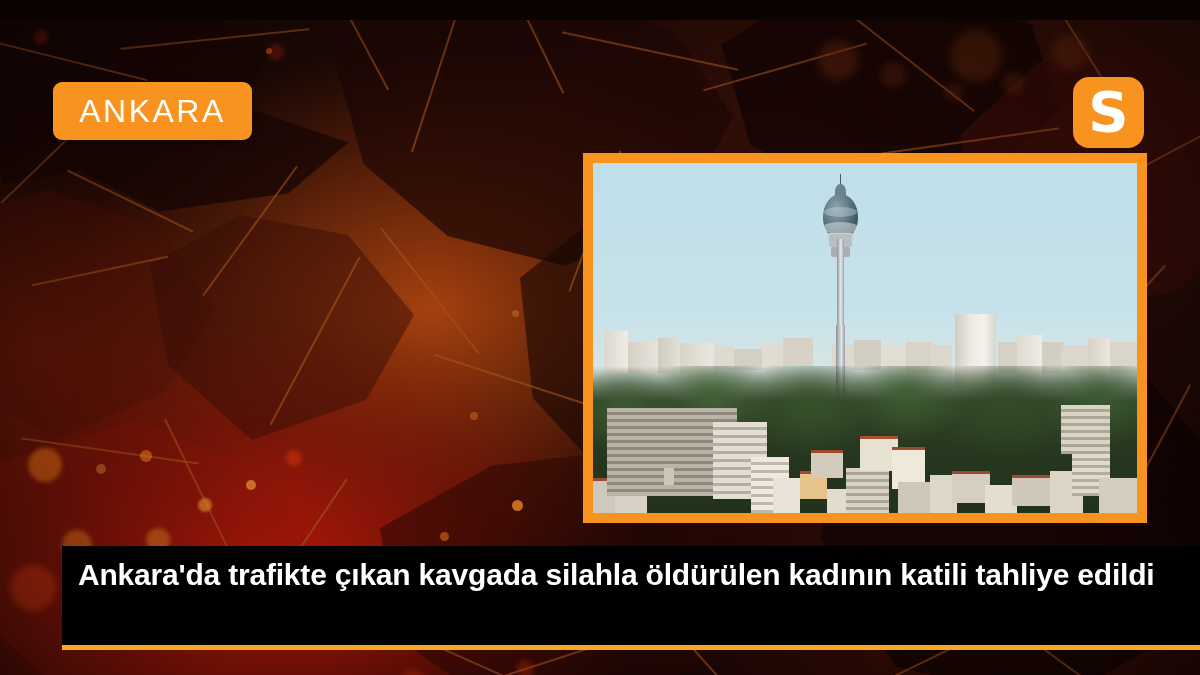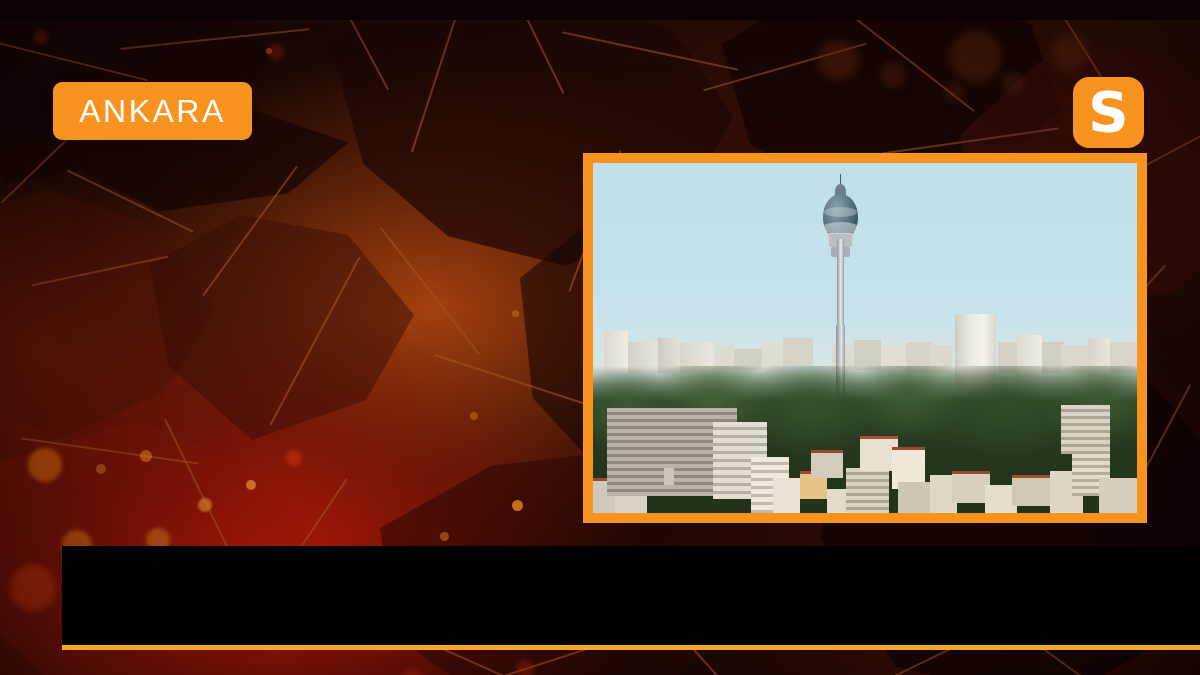--- a/index.html
+++ b/index.html
@@ -350,16 +350,17 @@
         <div class="bld" style="left:88%;  bottom:5%; width:7%;  height:16%;
              background:repeating-linear-gradient(180deg,#e1dbcc 0px,#e1dbcc 4px,#b3ad9e 4px,#b3ad9e 7px);"></div>
         <div class="bld" style="left:93%;  bottom:0%; width:7%;  height:10%; background:#d4cdbd;"></div>
         <div class="bld" style="left:86%;  bottom:17%;width:9%;  height:14%;
              background:repeating-linear-gradient(180deg,#dad4c5 0px,#dad4c5 4px,#aca697 4px,#aca697 7px);"></div>
       </div>
     </div>
   </div>
 
   <div id="headline-box">
+    <div id="headline-text">Ankara'da trafikte çıkan kavgada silahla öldürülen kadının katili tahliye edildi</div>
     <div id="headline-rule"></div>
   </div>
 
 </div>
 
 </body></html>

